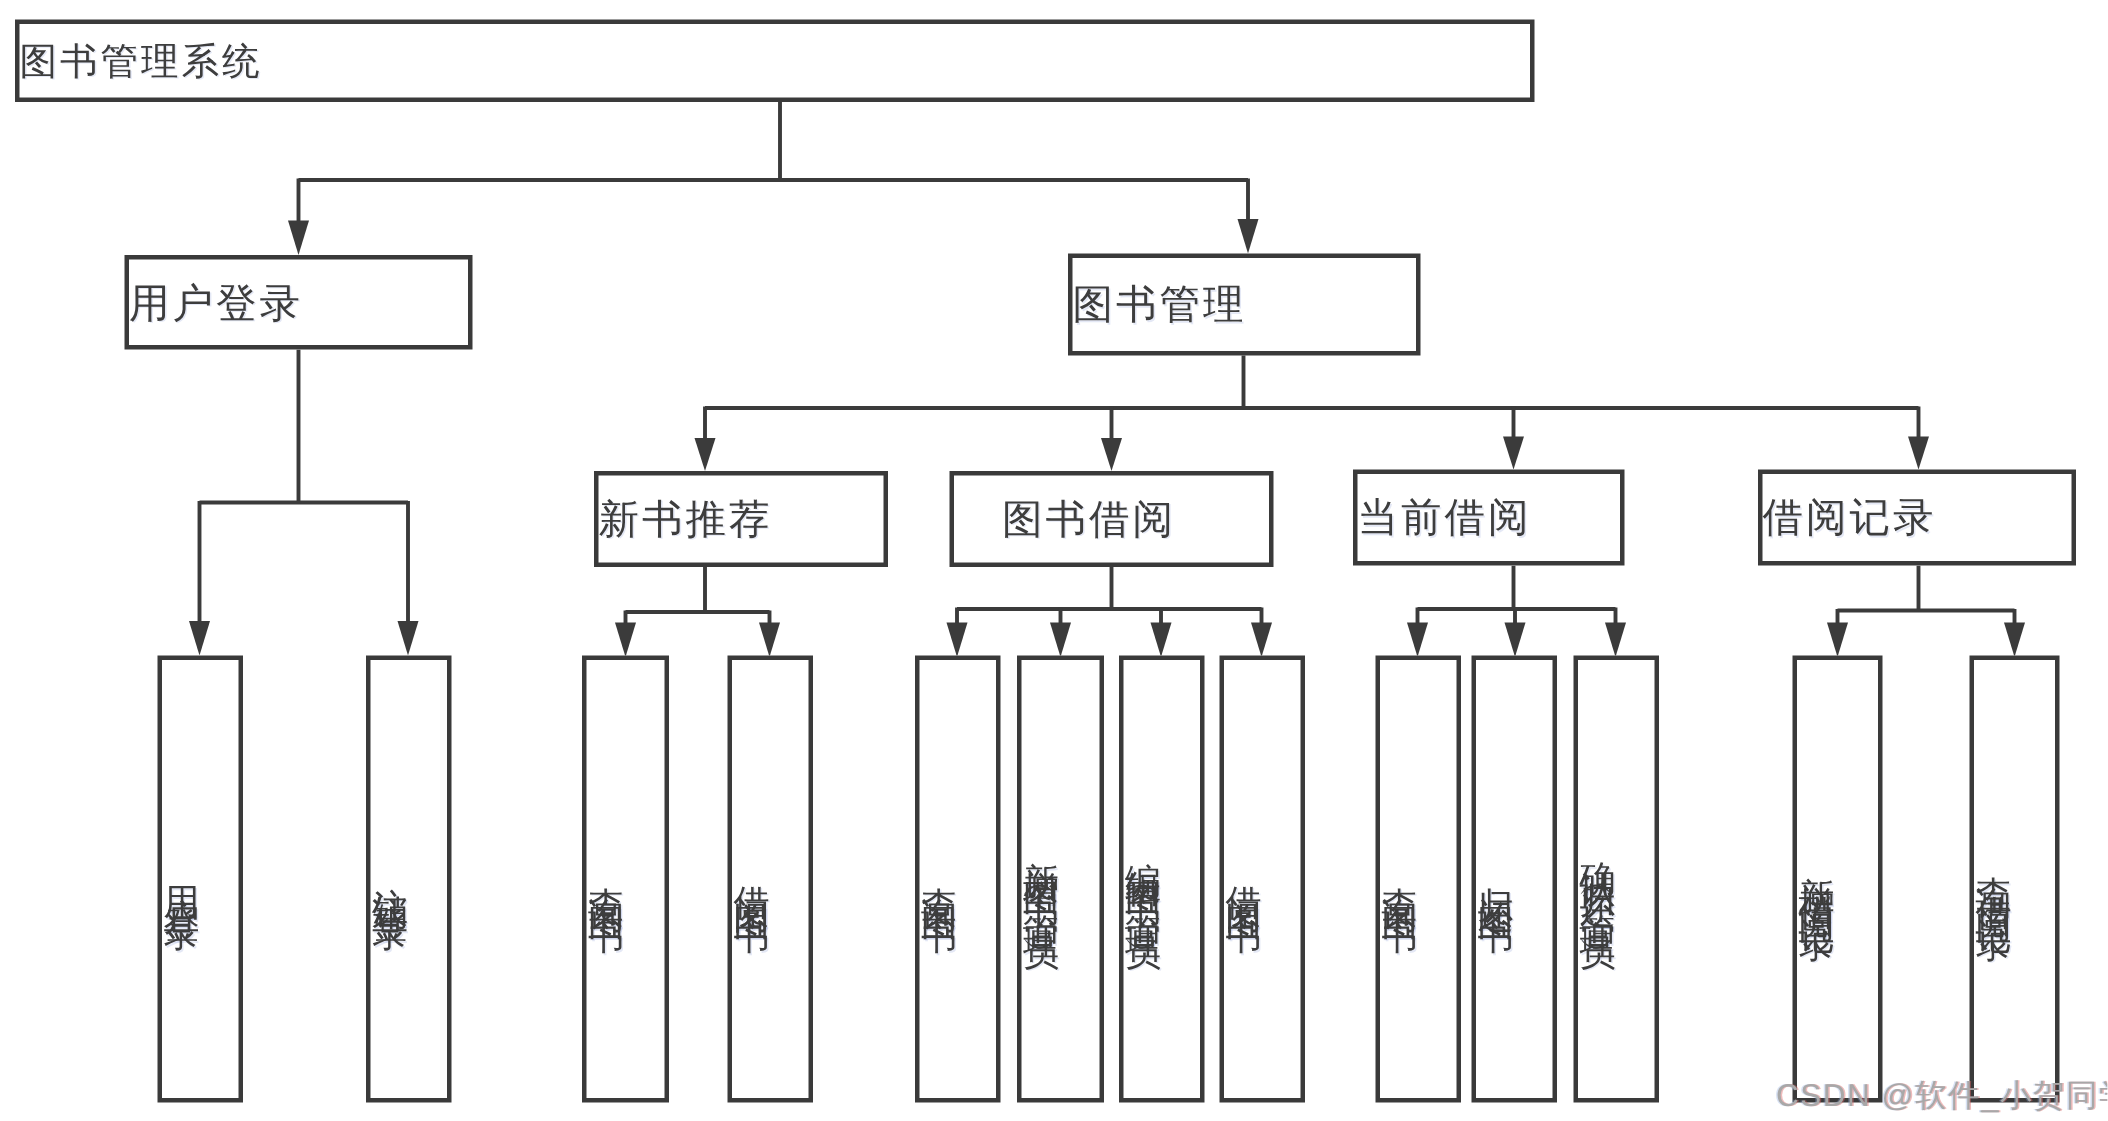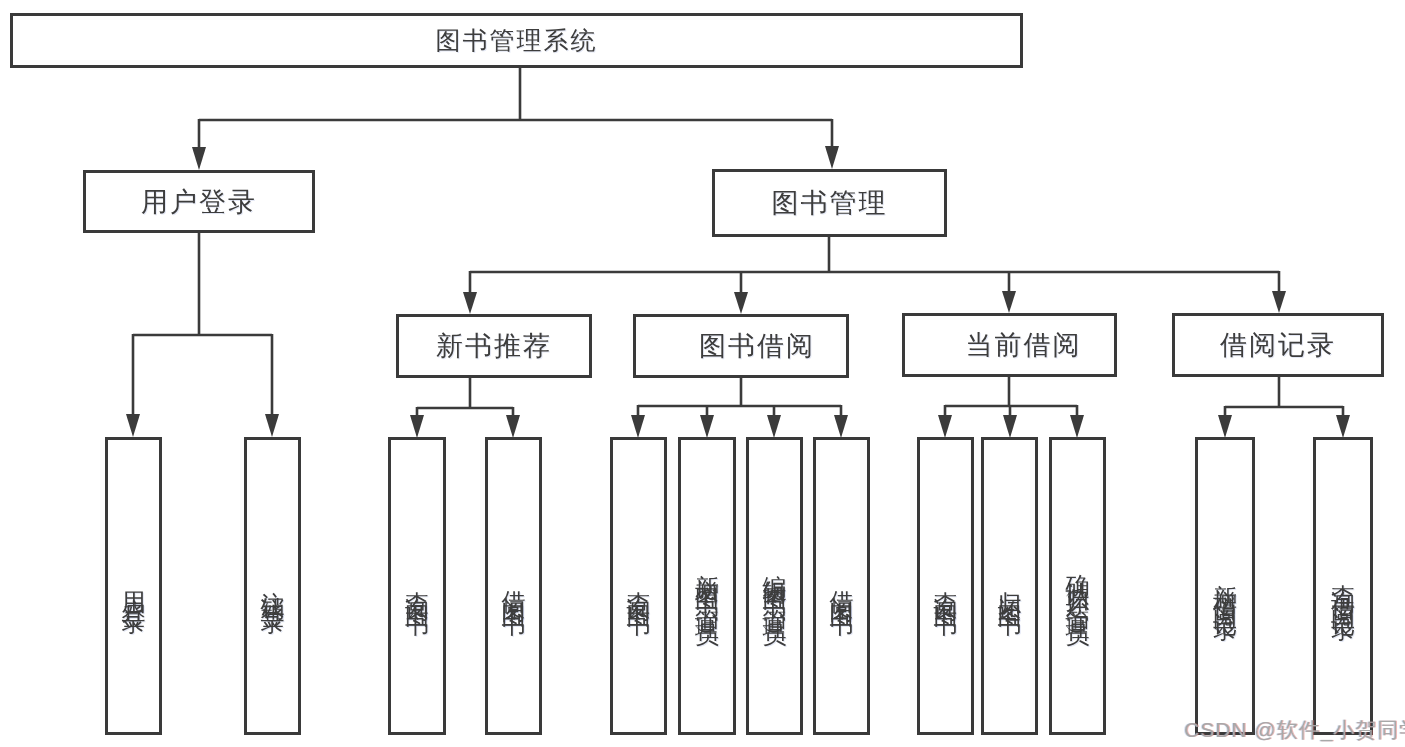--- a/index.html
+++ b/index.html
@@ -21,21 +21,21 @@
     top: 0;
     z-index: 1;
   }
   .node {
     position: absolute;
     box-sizing: border-box;
     background: #ffffff;
     border: 3px solid #3a3a3a;
     display: flex;
     align-items: center;
-    justify-content: center;
+    justify-content: flex-start;
     color: #3d3d3d;
     z-index: 2;
   }
   .node span {
     text-shadow: 1px 1px 0 rgba(130,150,210,0.22);
     white-space: nowrap;
   }
   .h-node span {
     font-size: 27px;
     letter-spacing: 2px;
@@ -144,21 +144,21 @@
   <div class="node h-node" style="left:712px; top:169px; width:235px; height:68px;">
     <span>图书管理</span>
   </div>
 
   <div class="node h-node" style="left:348px; top:314px; width:196px; height:64px;margin-left:48px;">
     <span>新书推荐</span>
   </div>
   <div class="node h-node" style="left:633px; top:314px; width:216px; height:64px;padding-left:32px;">
     <span>图书借阅</span>
   </div>
-  <div class="node h-node" style="left:902px; top:313px; width:215px; height:64px;padding-left:28px;">
+  <div class="node h-node" style="left:902px; top:313px; width:181px; height:64px;">
     <span>当前借阅</span>
   </div>
   <div class="node h-node" style="left:1172px; top:313px; width:212px; height:64px;">
     <span>借阅记录</span>
   </div>
 
   <div class="node leaf" style="left:105px; top:437px; width:57px; height:298px;">
     <span>用户登录</span>
   </div>
   <div class="node leaf" style="left:244px; top:437px; width:57px; height:298px;">

